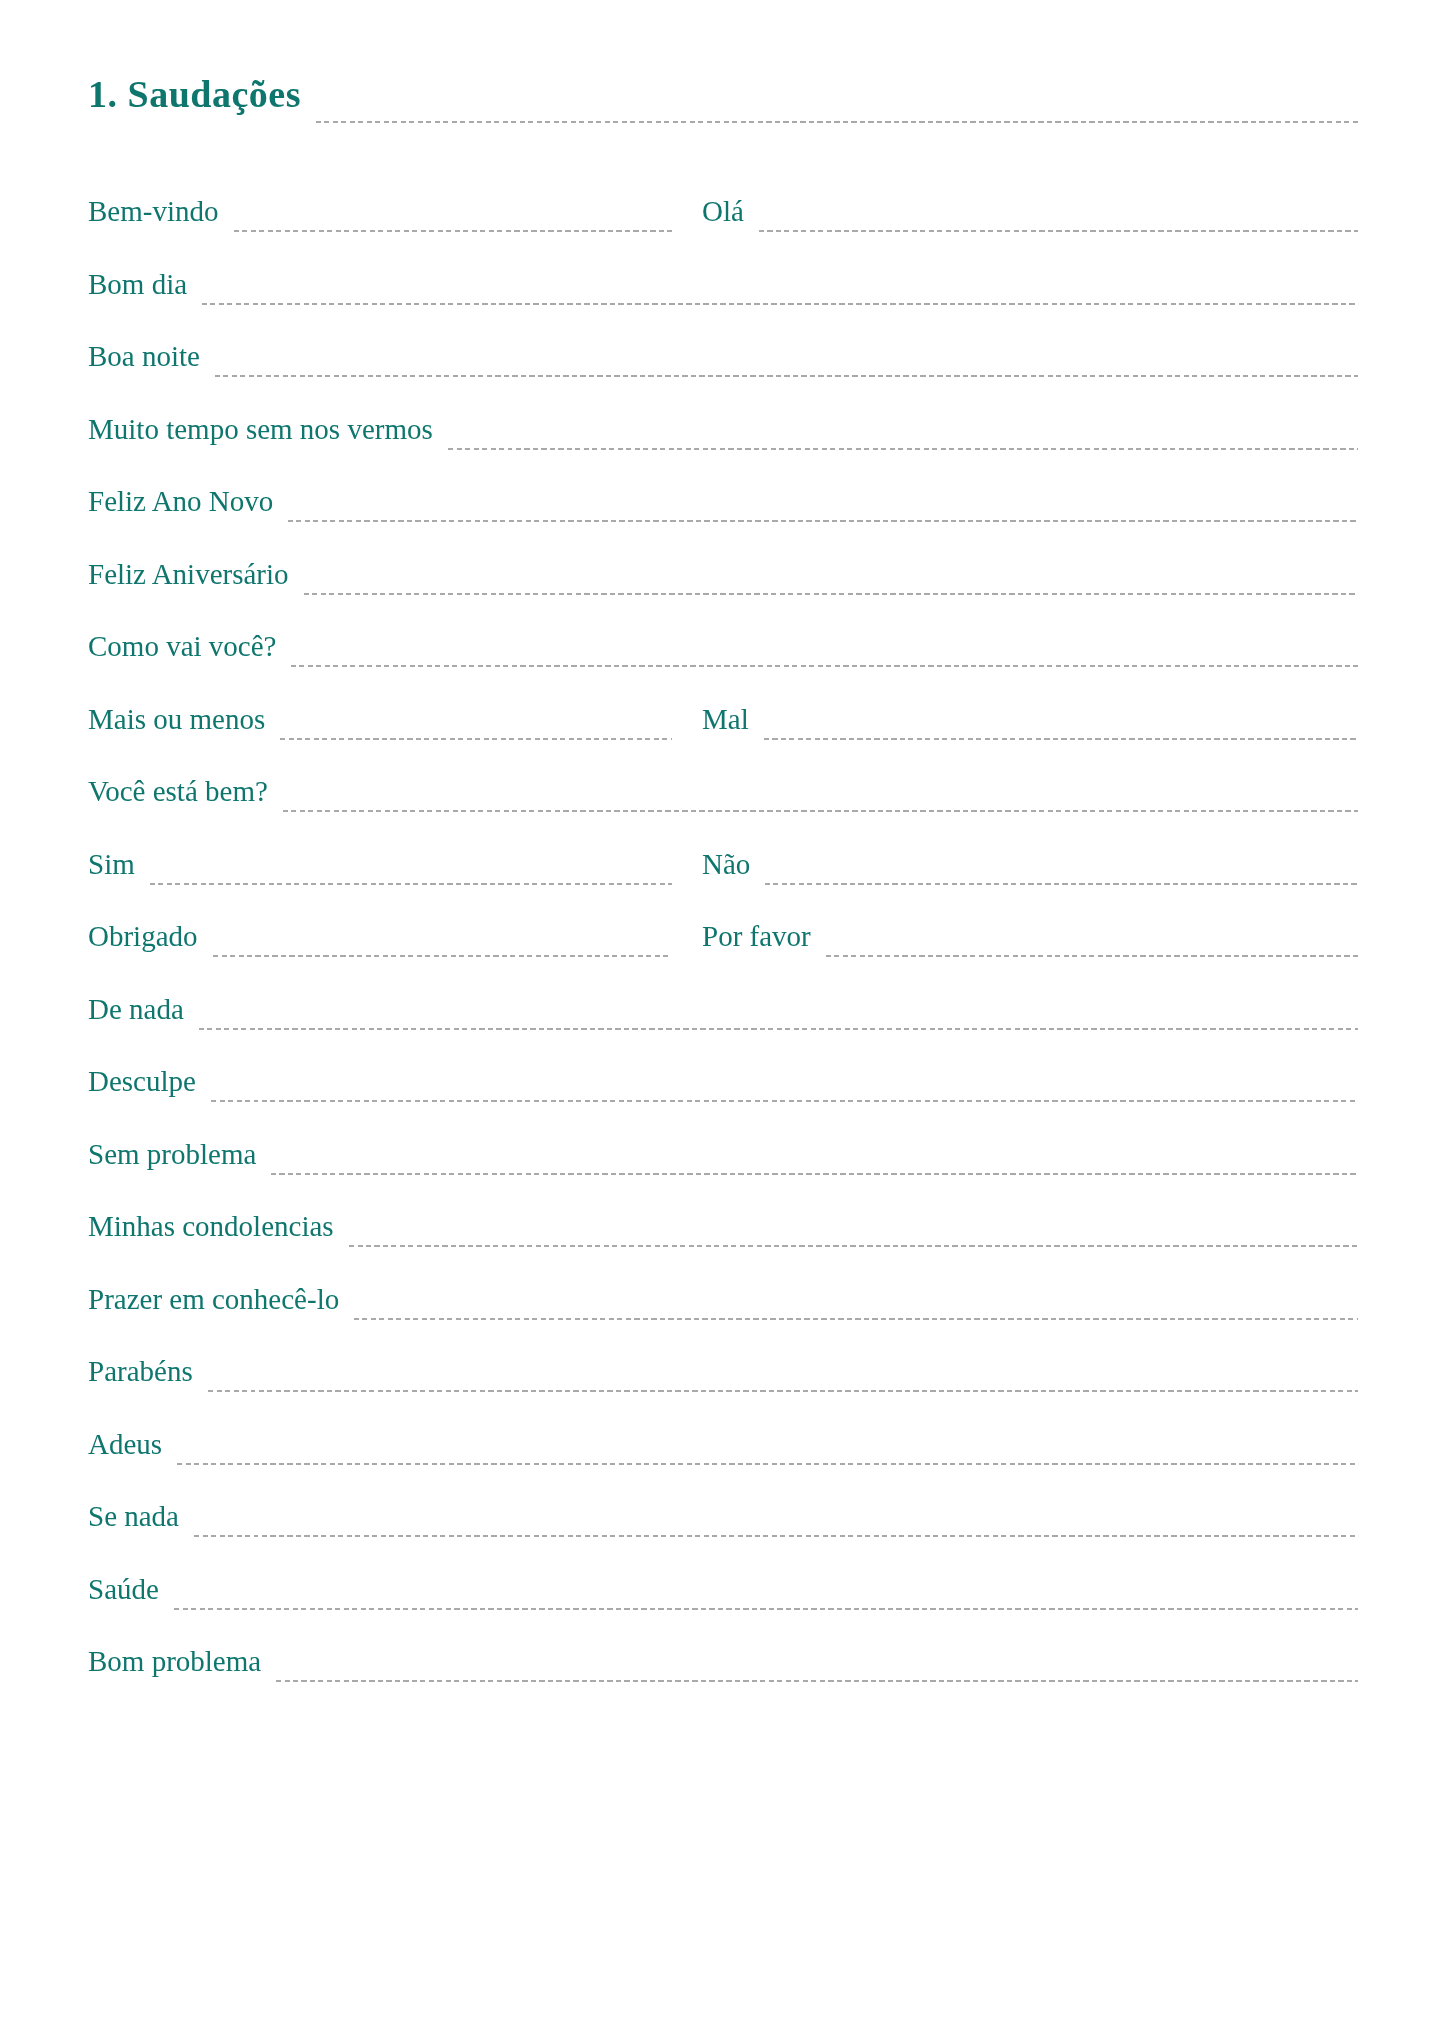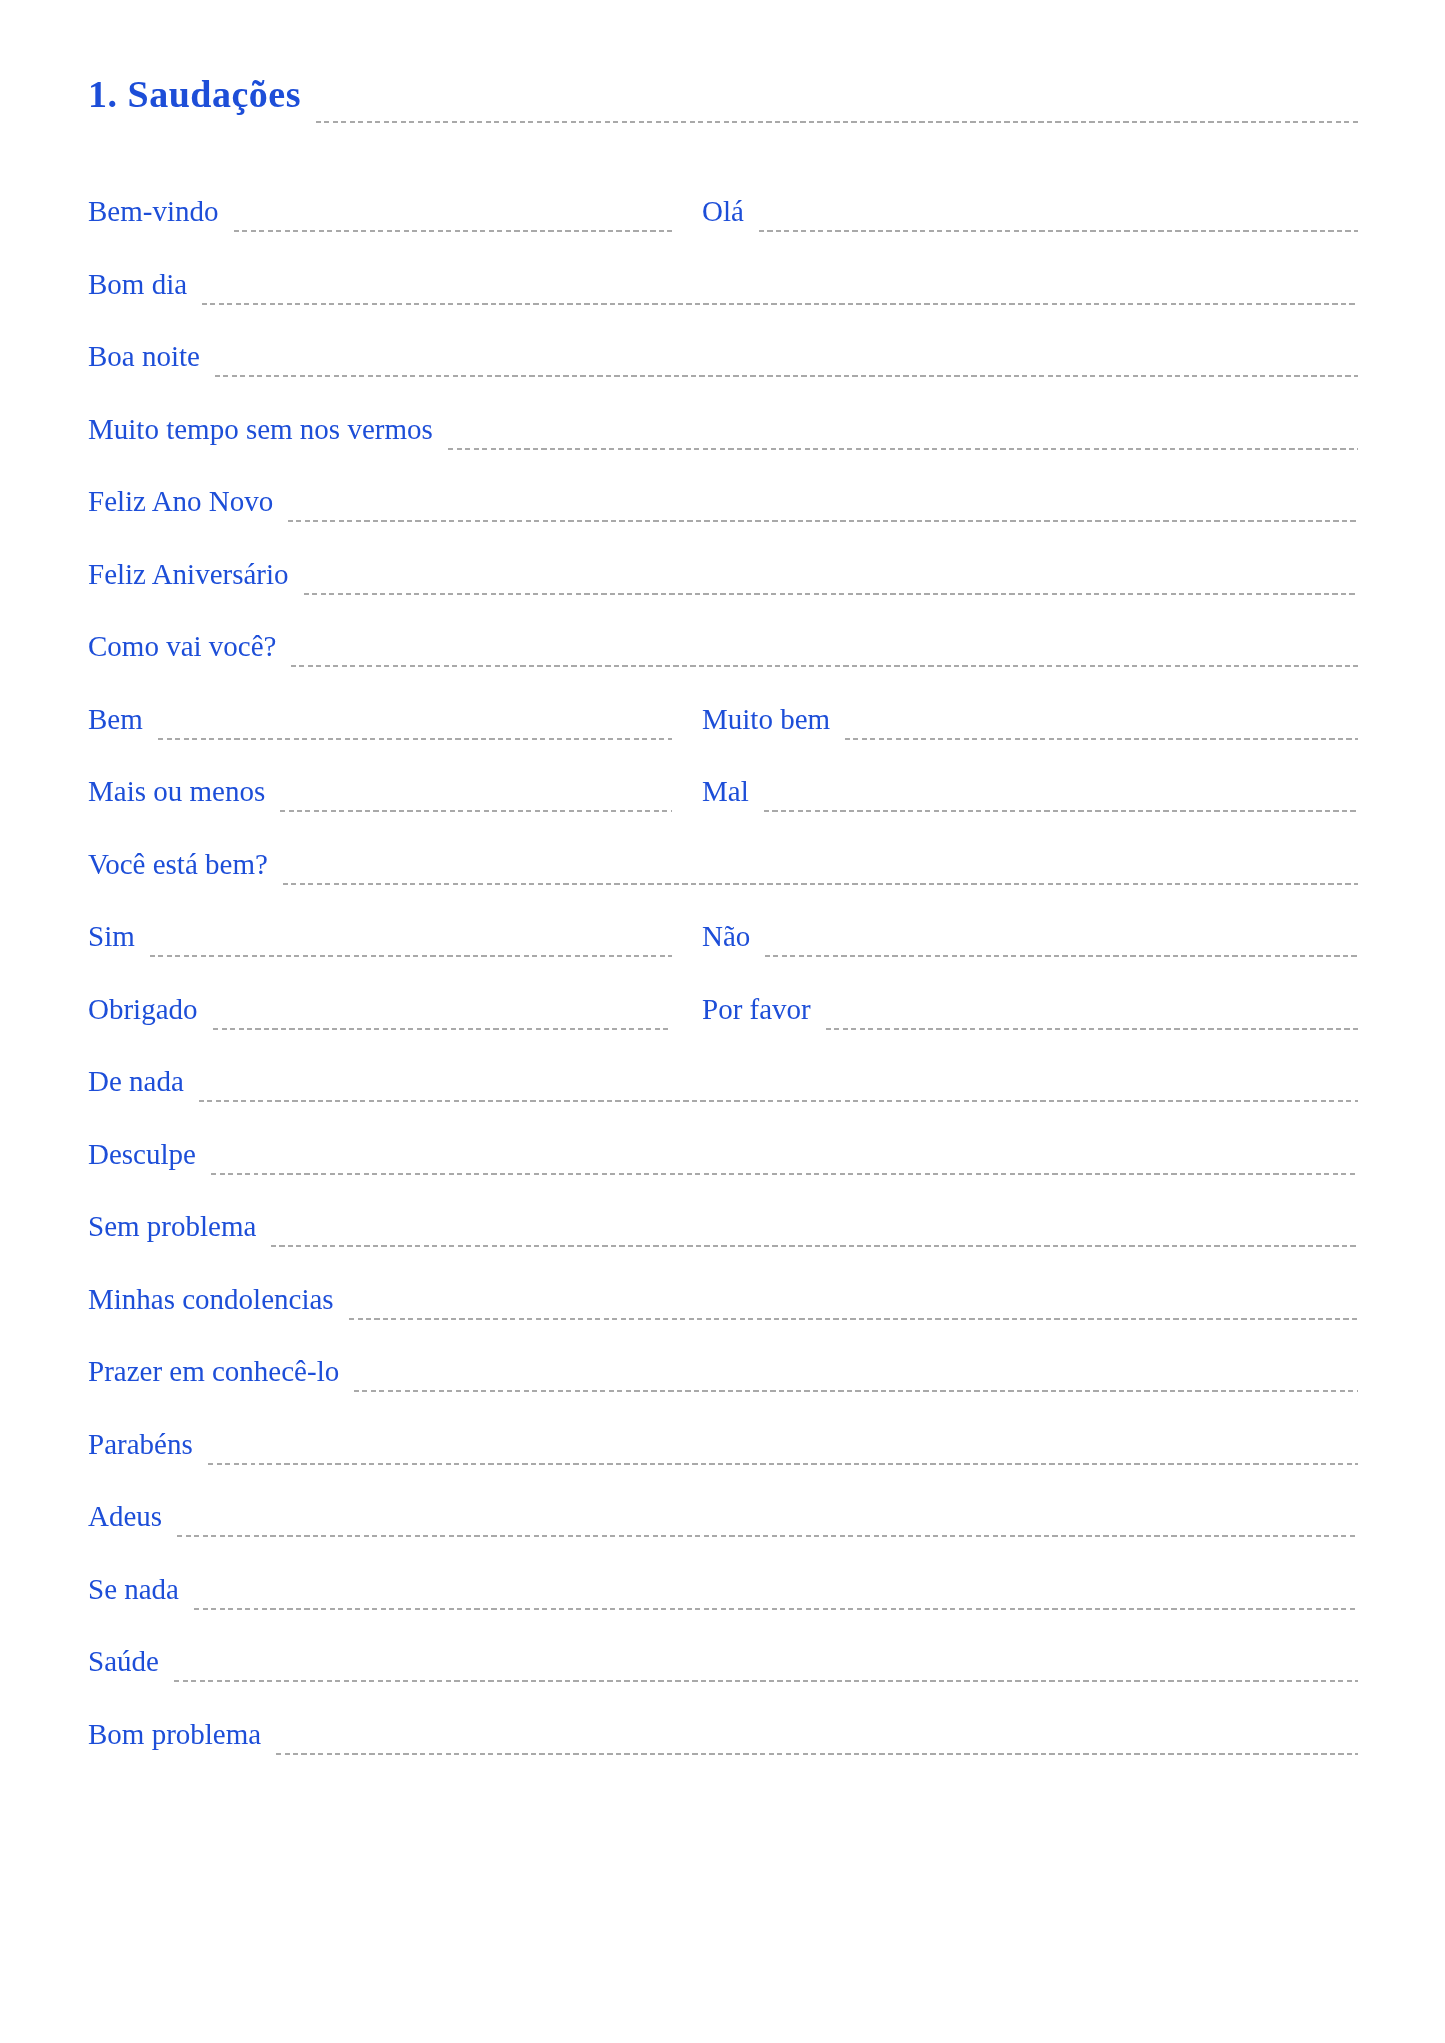--- a/index.html
+++ b/index.html
@@ -6,21 +6,21 @@
     margin: 0;
     padding: 0;
     background: #ffffff;
   }
   .page {
     position: relative;
     width: 1445px;
     height: 2043px;
     background: #ffffff;
     font-family: "Liberation Serif", "DejaVu Serif", serif;
-    color: #1d4ed8;
+    color: #0f766e;
     overflow: hidden;
   }
   .content {
     position: absolute;
     left: 88px;
     right: 87px;
     top: 0;
   }
   .title-row {
     display: flex;
@@ -128,30 +128,20 @@
       <div class="row">
         <span class="label">Feliz Aniversário</span>
         <div class="line"></div>
       </div>
 
       <div class="row">
         <span class="label">Como vai você?</span>
         <div class="line"></div>
       </div>
 
-      <div class="row">
-        <div class="cell c1">
-          <span class="label">Bem</span>
-          <div class="line"></div>
-        </div>
-        <div class="cell c2">
-          <span class="label">Muito bem</span>
-          <div class="line"></div>
-        </div>
-      </div>
 
       <div class="row">
         <div class="cell c1">
           <span class="label">Mais ou menos</span>
           <div class="line"></div>
         </div>
         <div class="cell c2">
           <span class="label">Mal</span>
           <div class="line"></div>
         </div>

